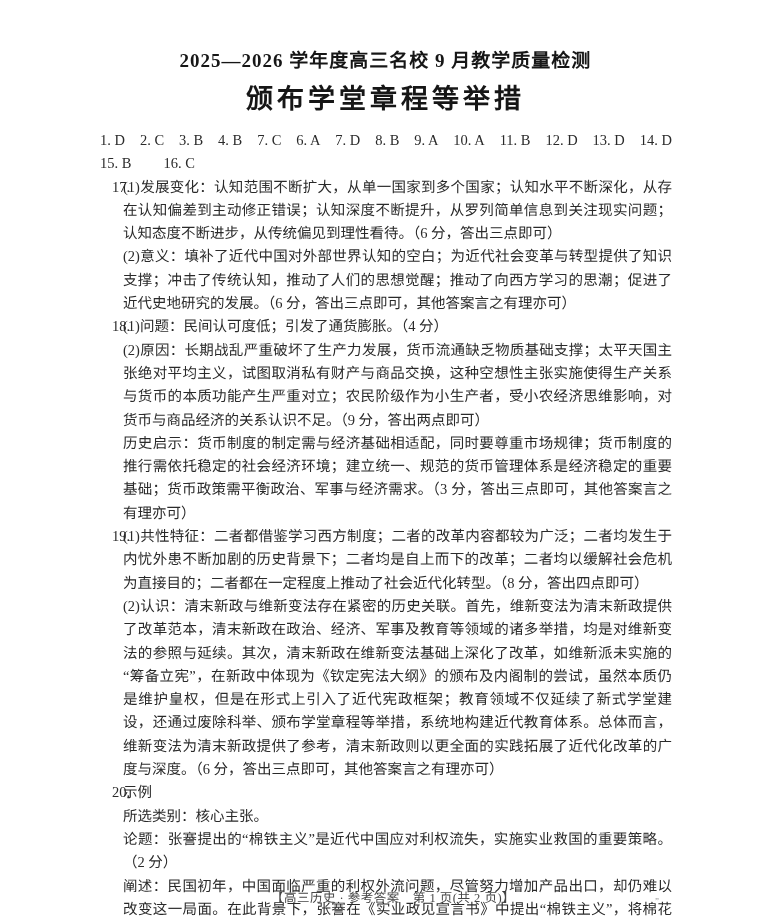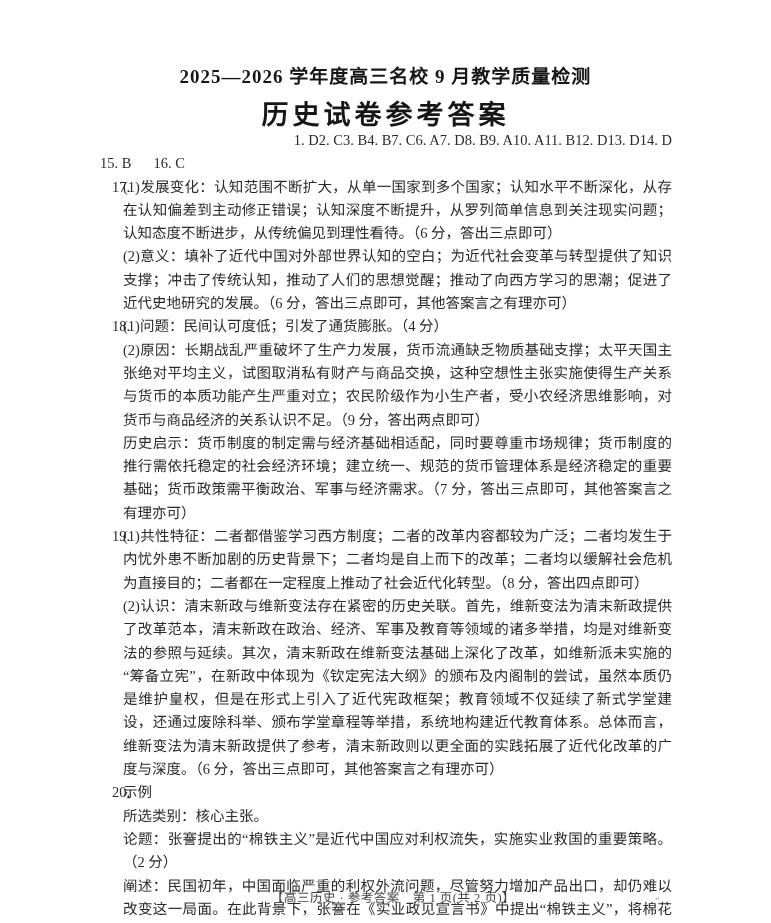--- a/index.html
+++ b/index.html
@@ -11,21 +11,21 @@
     position: relative;
     width: 771px;
     height: 923px;
     margin: 0 auto;
     background: #ffffff;
     font-family: "Liberation Serif", "DejaVu Serif", serif;
     color: #2a2a2a;
     overflow: hidden;
   }
   .doc-header {
-    padding-top: 64px;
+    padding-top: 48px;
     text-align: center;
     color: #161616;
   }
   .title-line1 {
     font-size: 19px;
     font-weight: bold;
     letter-spacing: 1px;
     line-height: 26px;
   }
   .title-line2 {
@@ -38,26 +38,26 @@
   .content {
     position: absolute;
     left: 100px;
     top: 129px;
     width: 572px;
     font-size: 14.5px;
     line-height: 23.3px;
   }
   .choice-row-1 {
     display: flex;
-    justify-content: flex-end;
+    justify-content: space-between;
     white-space: nowrap;
   }
   .choice-row-2 {
     display: flex;
-    gap: 22px;
+    gap: 32px;
     white-space: nowrap;
   }
   .choice-item { display: inline-block; }
   .question {
     position: relative;
     padding-left: 23px;
   }
   .qnum {
     position: absolute;
     left: 12px;
@@ -86,21 +86,21 @@
     color: #8f8f8f;
   }
 </style>
 </head>
 <body>
 
 <div class="page">
 
   <div class="doc-header">
     <div class="title-line1">2025—2026 学年度高三名校 9 月教学质量检测</div>
-    <div class="title-line2">历史试卷参考答案</div>
+    <div class="title-line2">颁布学堂章程等举措</div>
   </div>
 
   <div class="content">
 
     <div class="choice-row-1">
       <span class="choice-item">1. D</span>
       <span class="choice-item">2. C</span>
       <span class="choice-item">3. B</span>
       <span class="choice-item">4. B</span>
       <span class="choice-item">7. C</span>
@@ -123,21 +123,21 @@
     <div class="question">
       <span class="qnum">17.</span>
       <p>(1)发展变化：认知范围不断扩大，从单一国家到多个国家；认知水平不断深化，从存在认知偏差到主动修正错误；认知深度不断提升，从罗列简单信息到关注现实问题；认知态度不断进步，从传统偏见到理性看待。（6 分，答出三点即可）</p>
       <p>(2)意义：填补了近代中国对外部世界认知的空白；为近代社会变革与转型提供了知识支撑；冲击了传统认知，推动了人们的思想觉醒；推动了向西方学习的思潮；促进了近代史地研究的发展。（6 分，答出三点即可，其他答案言之有理亦可）</p>
     </div>
 
     <div class="question">
       <span class="qnum">18.</span>
       <p>(1)问题：民间认可度低；引发了通货膨胀。（4 分）</p>
       <p>(2)原因：长期战乱严重破坏了生产力发展，货币流通缺乏物质基础支撑；太平天国主张绝对平均主义，试图取消私有财产与商品交换，这种空想性主张实施使得生产关系与货币的本质功能产生严重对立；农民阶级作为小生产者，受小农经济思维影响，对货币与商品经济的关系认识不足。（9 分，答出两点即可）</p>
-      <p>历史启示：货币制度的制定需与经济基础相适配，同时要尊重市场规律；货币制度的推行需依托稳定的社会经济环境；建立统一、规范的货币管理体系是经济稳定的重要基础；货币政策需平衡政治、军事与经济需求。（7 分，答出三点即可，其他答案言之有理亦可）</p>
+      <p>历史启示：货币制度的制定需与经济基础相适配，同时要尊重市场规律；货币制度的推行需依托稳定的社会经济环境；建立统一、规范的货币管理体系是经济稳定的重要基础；货币政策需平衡政治、军事与经济需求。（3 分，答出三点即可，其他答案言之有理亦可）</p>
     </div>
 
     <div class="question">
       <span class="qnum">19.</span>
       <p>(1)共性特征：二者都借鉴学习西方制度；二者的改革内容都较为广泛；二者均发生于内忧外患不断加剧的历史背景下；二者均是自上而下的改革；二者均以缓解社会危机为直接目的；二者都在一定程度上推动了社会近代化转型。（8 分，答出四点即可）</p>
       <p>(2)认识：清末新政与维新变法存在紧密的历史关联。首先，维新变法为清末新政提供了改革范本，清末新政在政治、经济、军事及教育等领域的诸多举措，均是对维新变法的参照与延续。其次，清末新政在维新变法基础上深化了改革，如维新派未实施的“筹备立宪”，在新政中体现为《钦定宪法大纲》的颁布及内阁制的尝试，虽然本质仍是维护皇权，但是在形式上引入了近代宪政框架；教育领域不仅延续了新式学堂建设，还通过废除科举、颁布学堂章程等举措，系统地构建近代教育体系。总体而言，维新变法为清末新政提供了参考，清末新政则以更全面的实践拓展了近代化改革的广度与深度。（6 分，答出三点即可，其他答案言之有理亦可）</p>
     </div>
 
     <div class="question">
       <span class="qnum">20.</span>

